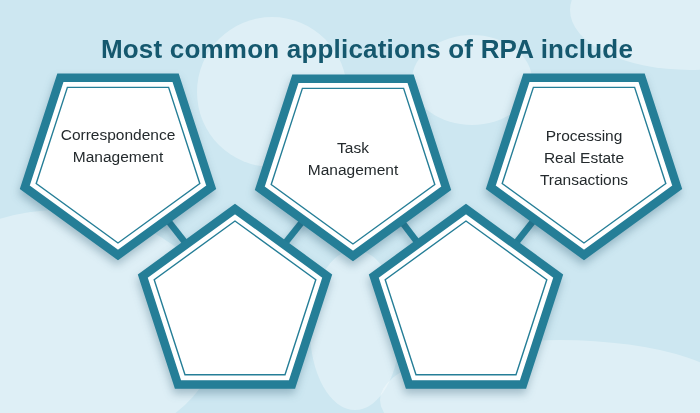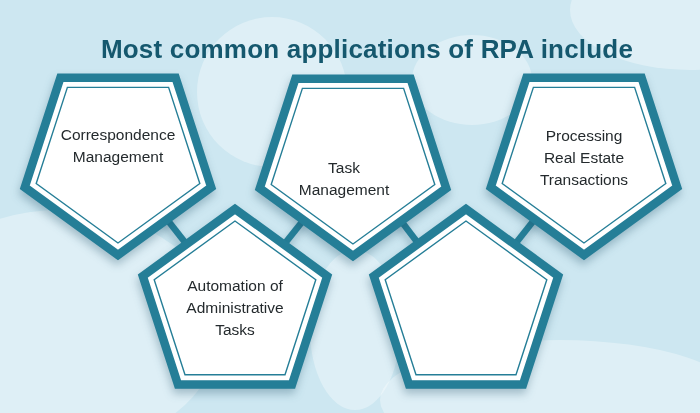--- a/index.html
+++ b/index.html
@@ -111,22 +111,19 @@
     </g>
 
     <g class="shadow">
       <polygon class="pent-outer" points="466,209 373.8,276 409,384.5 523,384.5 558.2,276"></polygon>
       <polygon class="pent-inner" points="466,221 385.2,279.7 416,374.8 516,374.8 546.8,279.7"></polygon>
     </g>
   </svg>
 
   <div class="label" style="left:118px; top:146px;">Correspondence
 Management</div>
-  <div class="label" style="left:344px; top:159px;margin-top:20px;">Task
+  <div class="label" style="left:353px; top:159px;">Task
 Management</div>
   <div class="label" style="left:584px; top:158px;">Processing
 Real Estate
 Transactions</div>
-  <div class="label" style="left:235px; top:308px;">Automation of
-Administrative
-Tasks</div>
 
 </div>
 
 </body></html>

